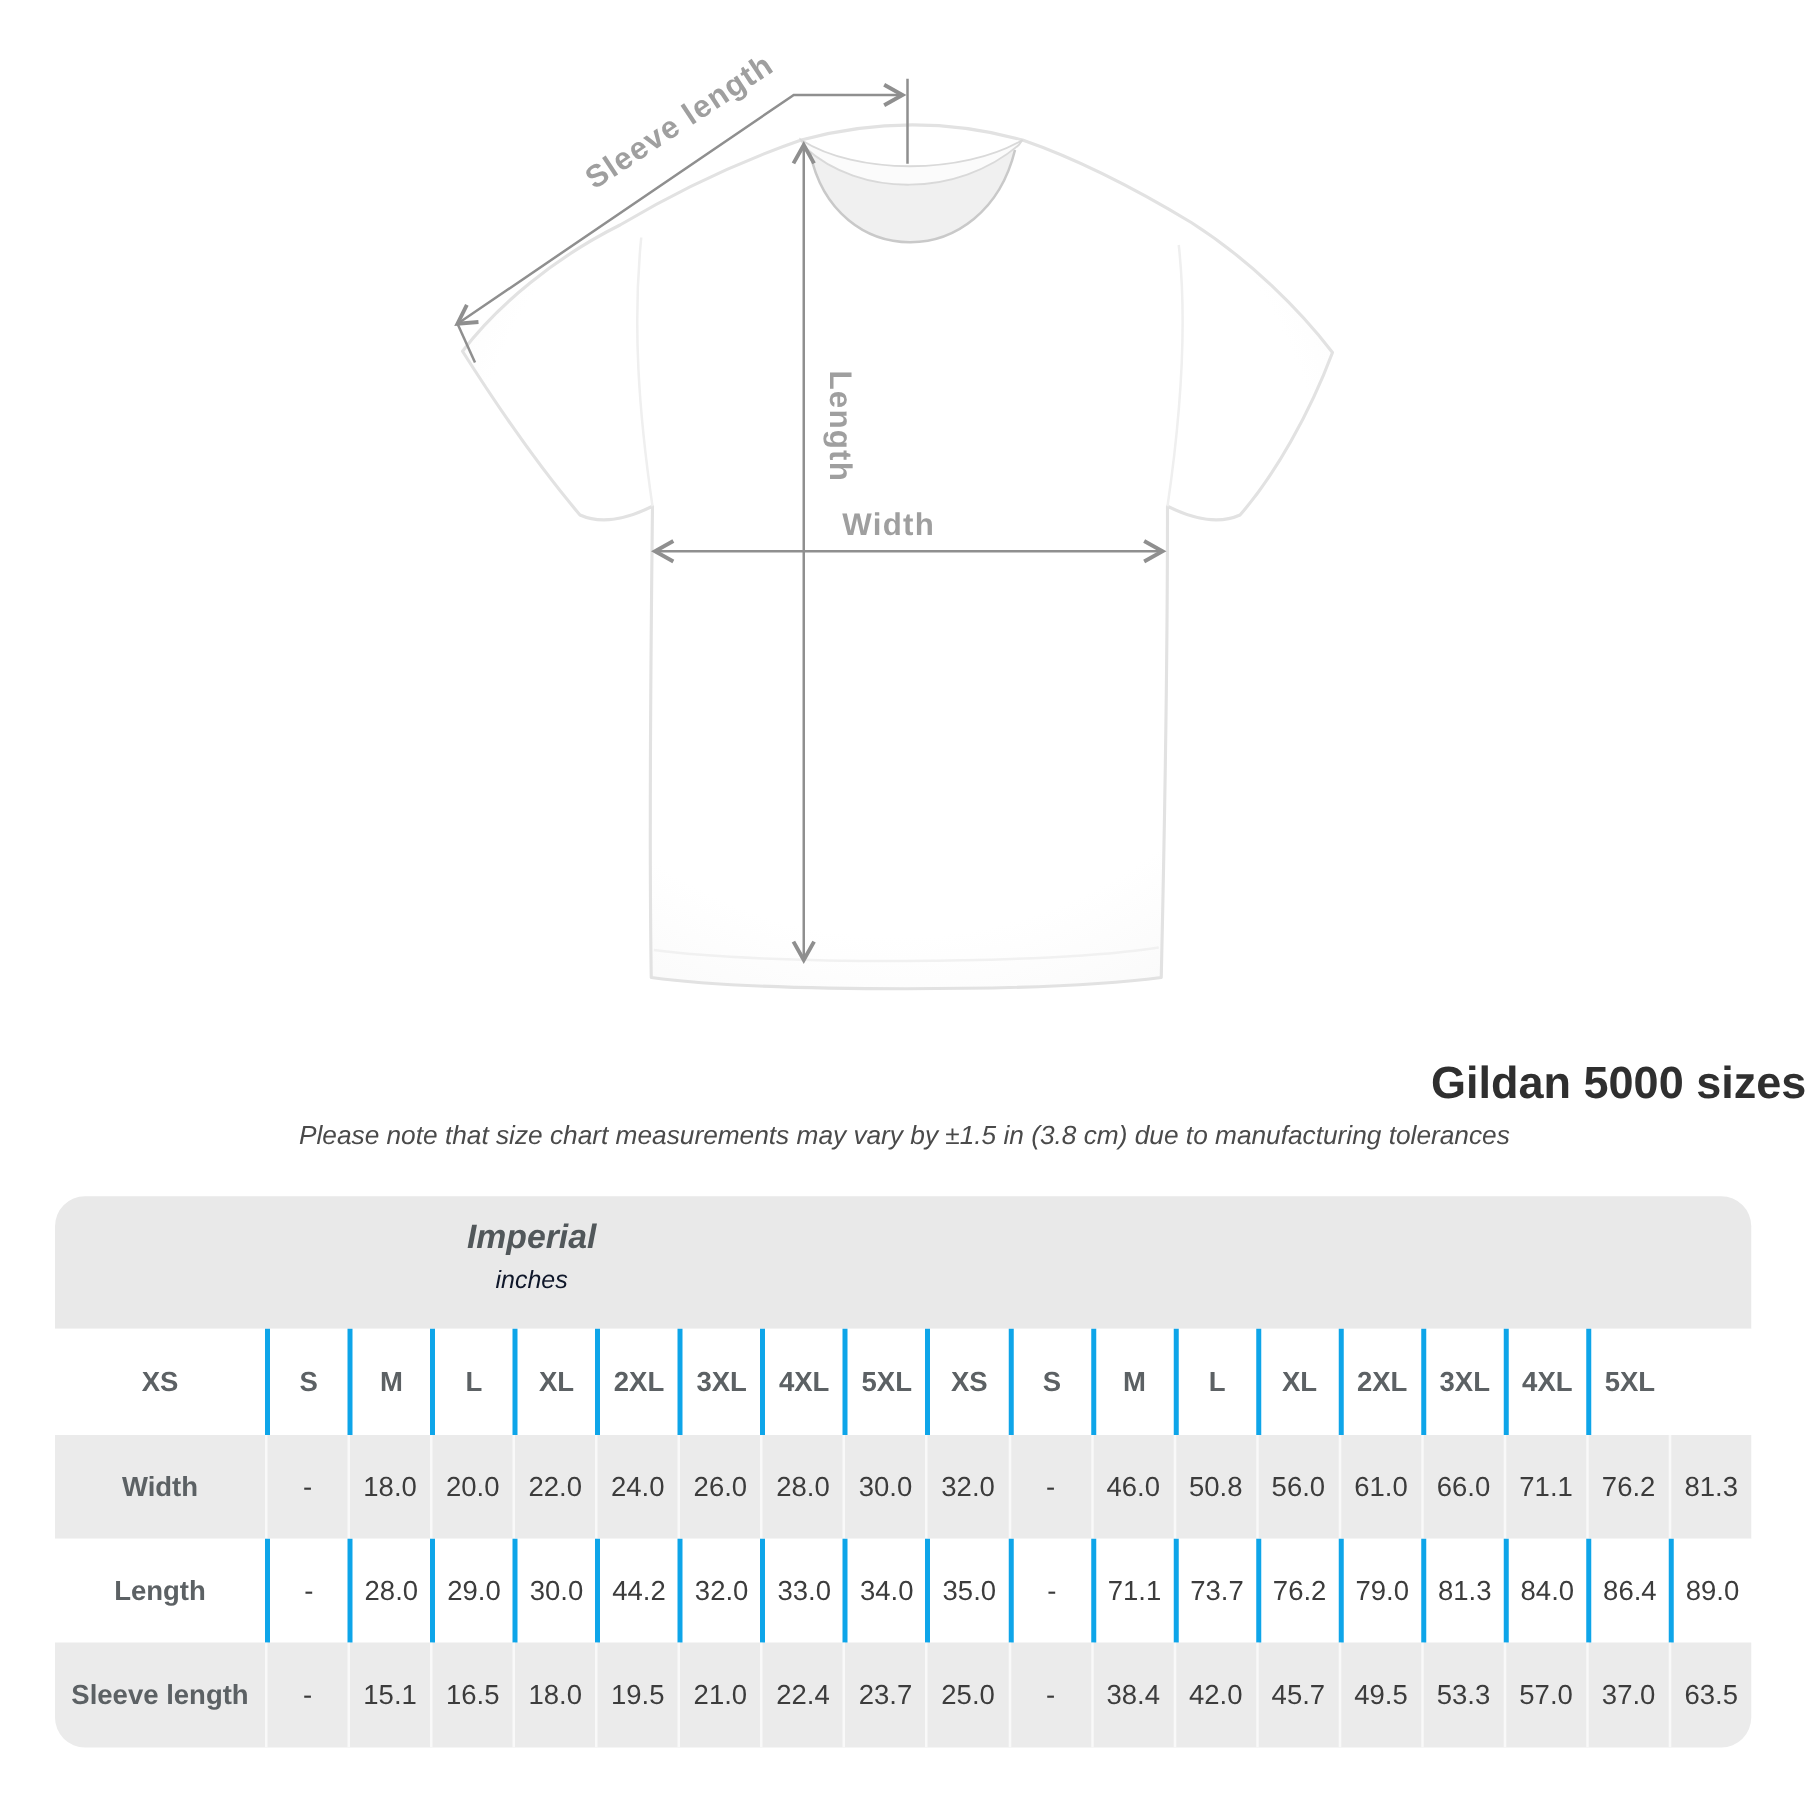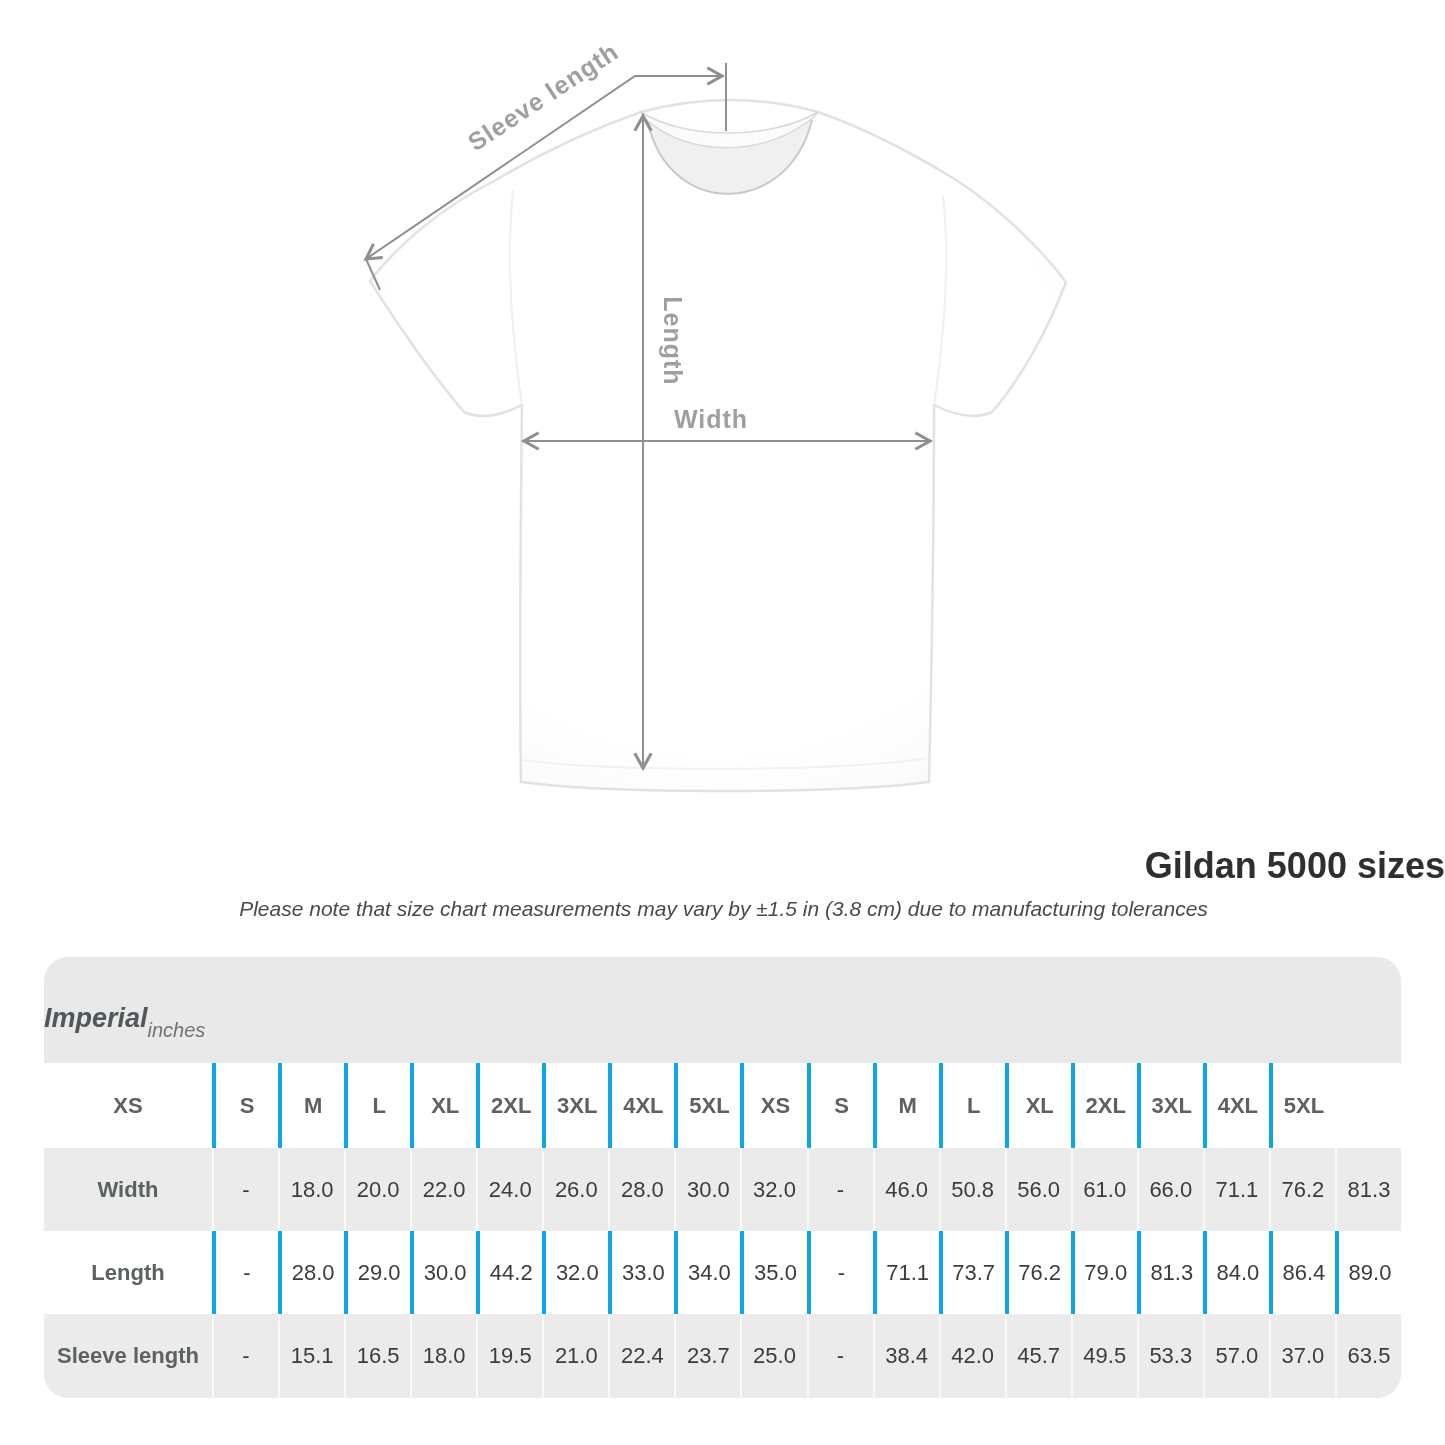--- a/index.html
+++ b/index.html
@@ -21,25 +21,25 @@
   }
   .page-note {
     position:absolute; top:897px; left:1px; width:100%;
     text-align:center; font-size:21px; font-style:italic; color:#4a4a4a;
   }
 
   
   .size-table { position:absolute; left:44px; top:957px; width:1357px; }
 
   .band { display:flex; height:106px; background:#e9e9e9; border-radius:24px 24px 0 0; }
-  .band-half { display:flex; flex-direction:row; align-items:center; justify-content:flex-start; padding-top:17px; }
+  .band-half { display:flex; flex-direction:column; align-items:center; justify-content:flex-start; padding-top:17px; }
   .band-half.imperial { width:56.2%; }
   .band-half.metric   { width:43.8%; }
   .band-title { font-size:27px; font-weight:bold; font-style:italic; color:#51575a; }
-  .band-unit  { font-size:20px; font-style:italic; color:#737373; margin-top:24px; }
+  .band-unit  { font-size:20px; font-style:italic; color:#0f172a; margin-top:8px; }
 
   .trow { display:grid; grid-template-columns:168px repeat(18, 1fr); }
   .trow.header-row { height:85px; background:#ffffff; }
   .trow.row-gray   { height:83px; background:#ebebeb; }
   .trow.row-white  { height:83px; background:#ffffff; }
   .trow.last-row   { height:84px; border-radius:0 0 24px 24px; overflow:hidden; }
 
   .cell { display:flex; align-items:center; justify-content:center; }
   .header-row .cell, .row-white .cell { border-left:4px solid #0ea5e9; }
   .row-gray .cell { border-left:2px solid #f9f9f9; }

